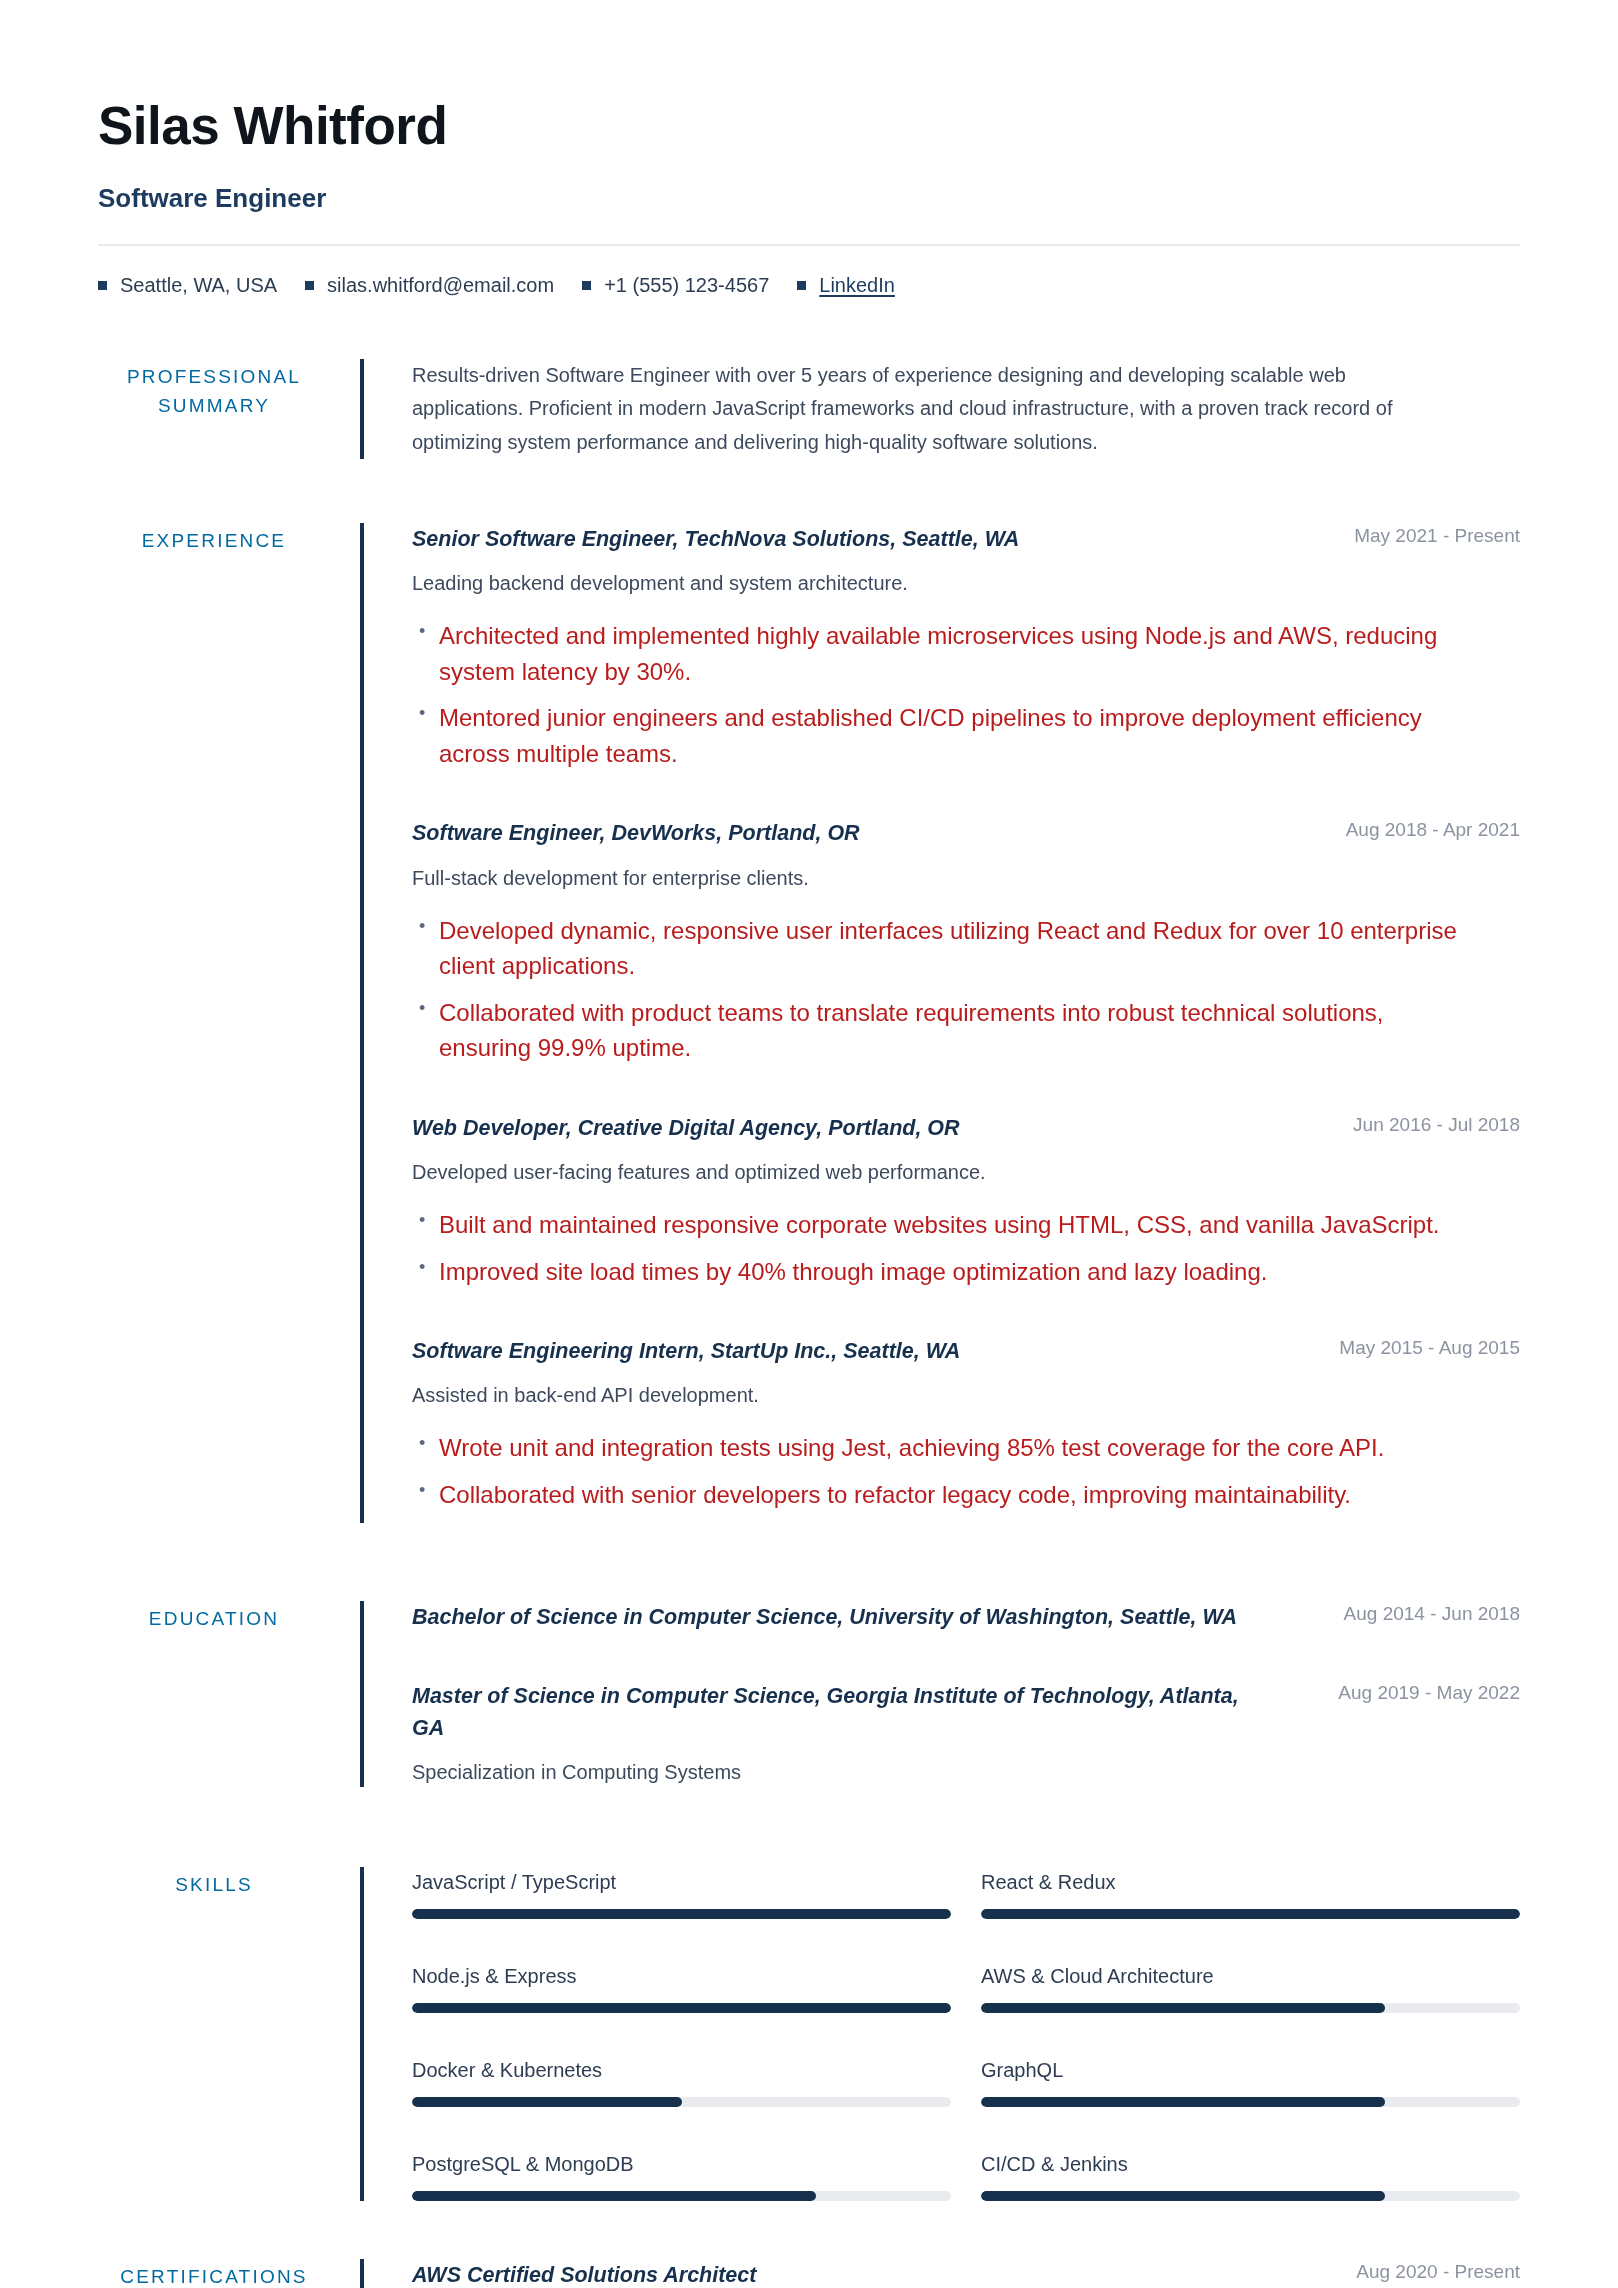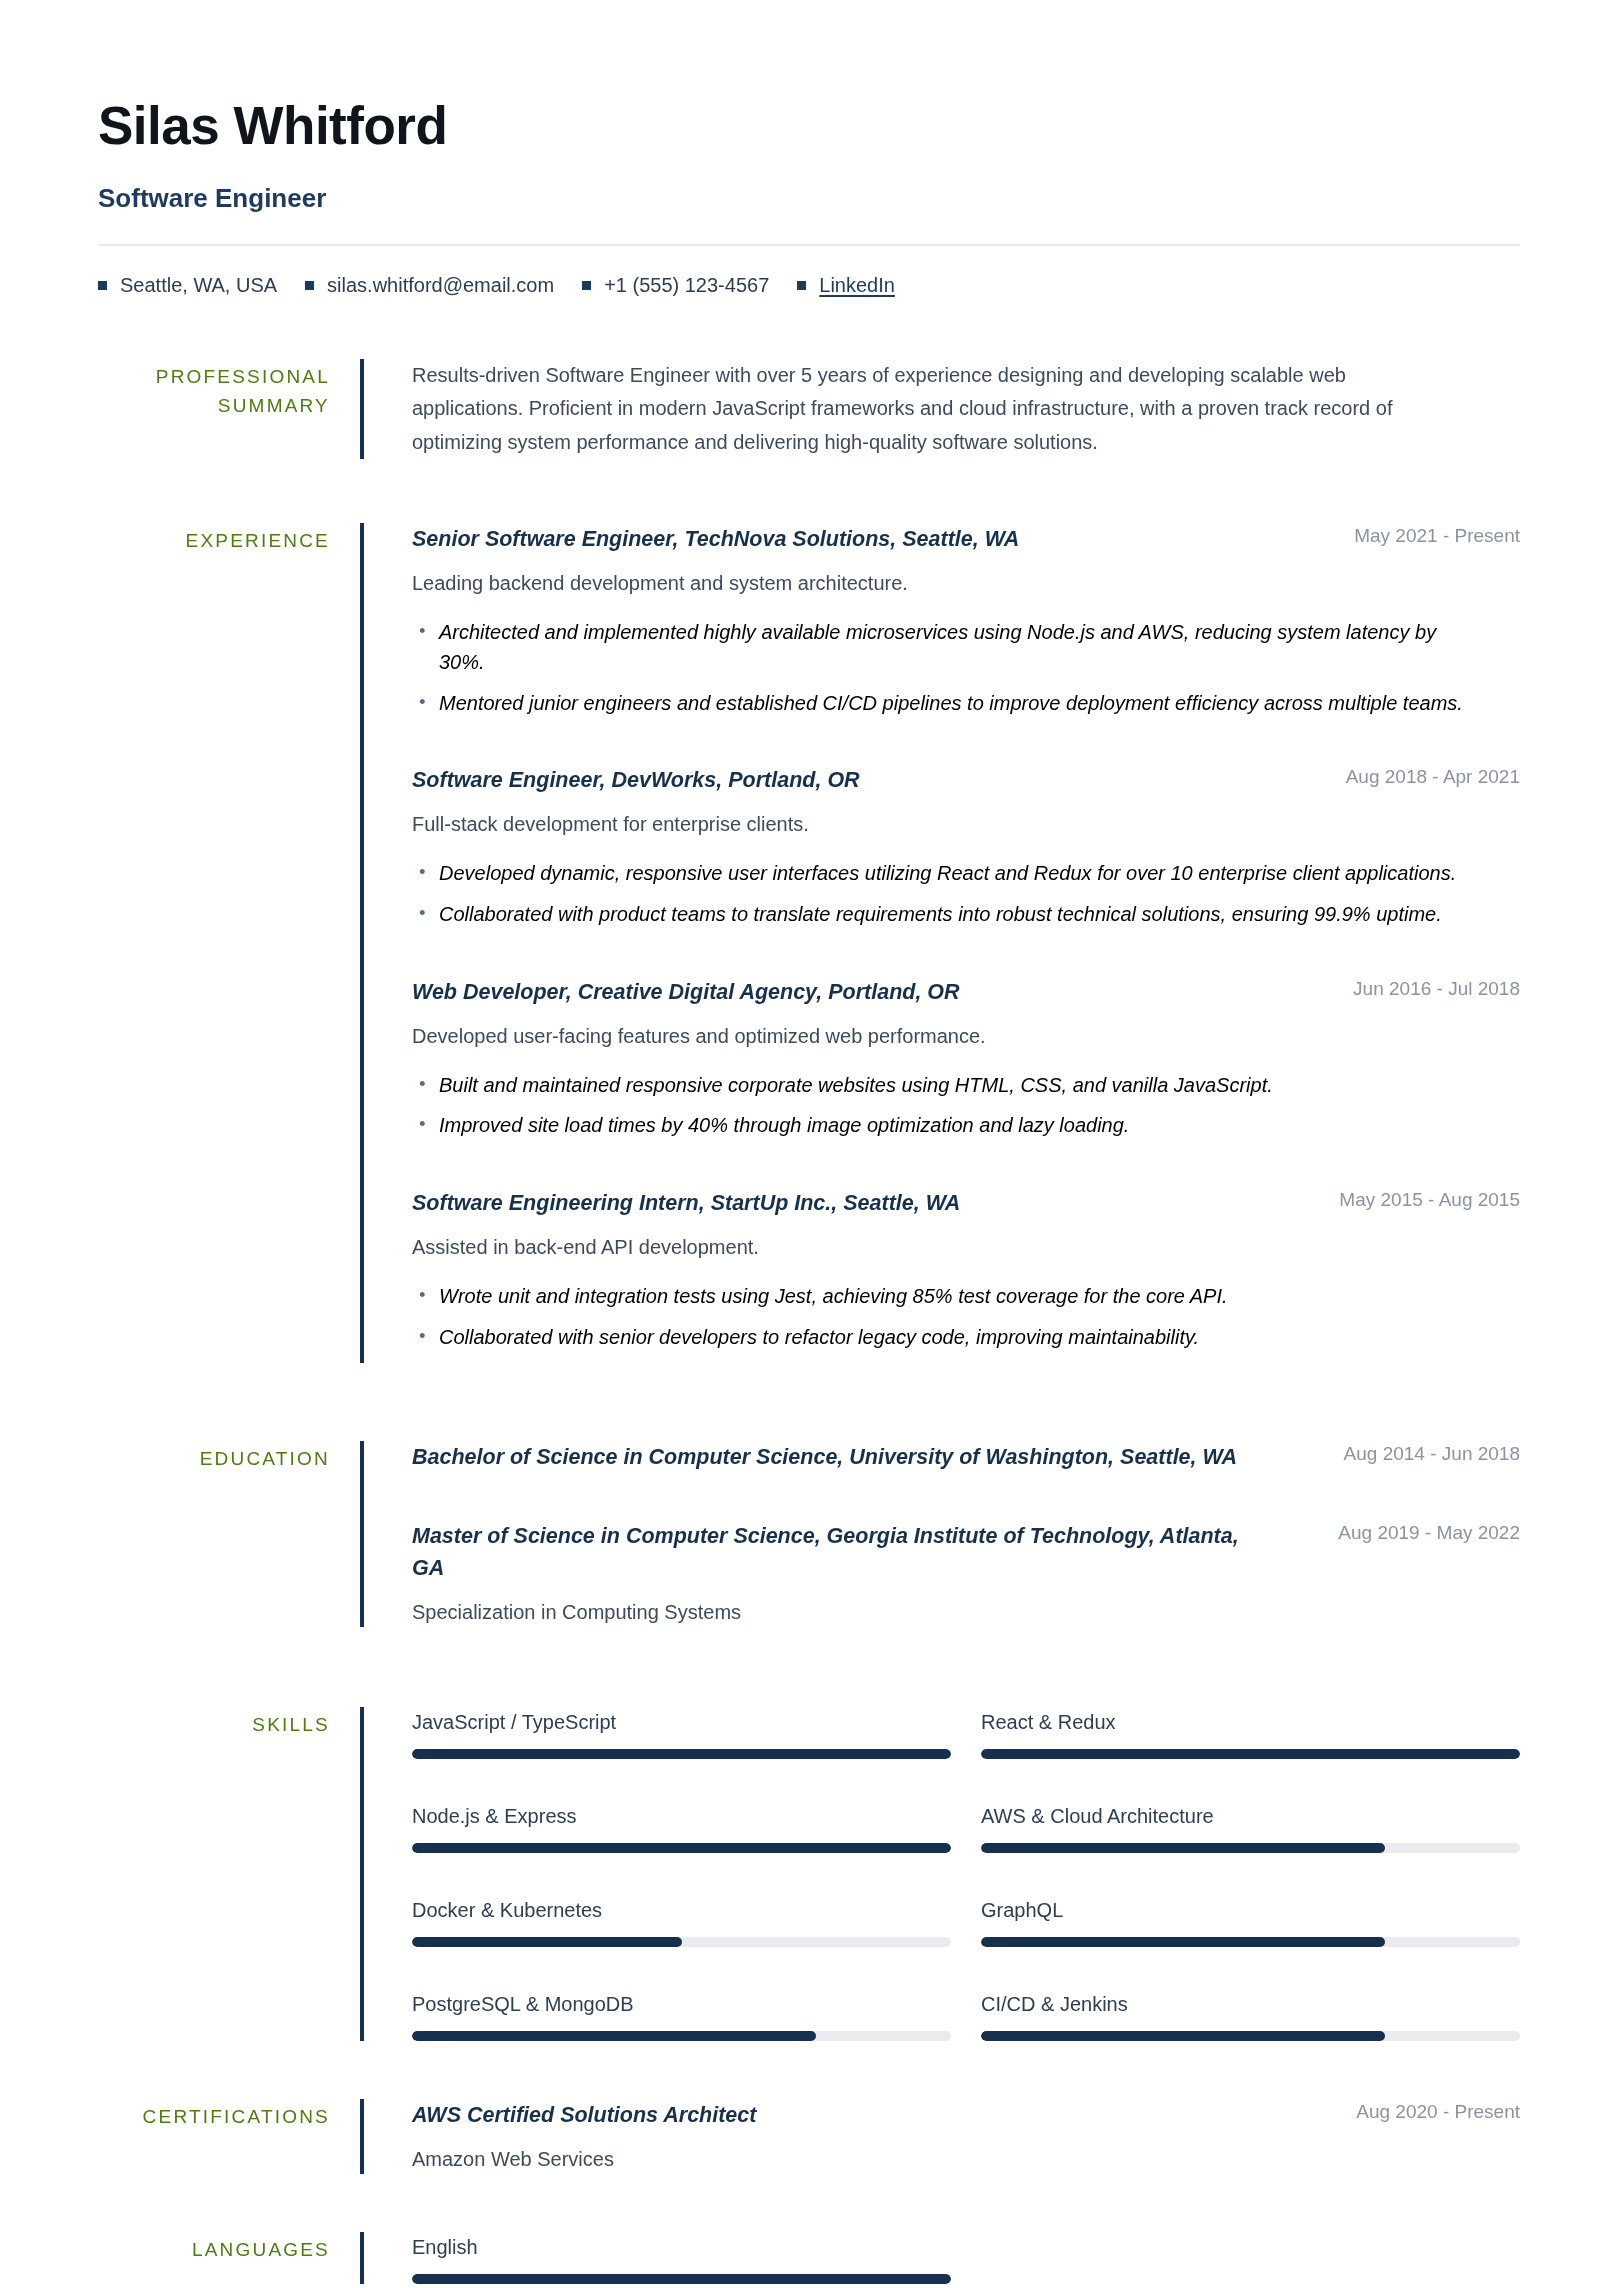--- a/index.html
+++ b/index.html
@@ -59,25 +59,25 @@
     text-underline-offset: 3px;
   }
 
   
   .section { display: flex; margin-top: 62px; }
   .section-label {
     width: 262px;
     flex: 0 0 262px;
     padding-right: 30px;
     padding-top: 3px;
-    text-align: right;
+    text-align: center;
     font-size: 19px;
     letter-spacing: 2.2px;
     line-height: 1.55;
-    color: #4d7c0f;
+    color: #0369a1;
     text-transform: uppercase;
   }
   .section-content {
     flex: 1;
     border-left: 4px solid #16304e;
     padding-left: 48px;
     min-height: 40px;
   }
 
   .summary-text {
@@ -110,25 +110,24 @@
     margin-top: 13px;
     font-size: 20px;
     color: #3d4a5d;
     line-height: 1.5;
   }
   .bullets { margin-top: 20px; list-style: none; }
   .bullets li {
     position: relative;
     padding-left: 27px;
     margin-bottom: 11px;
-    font-size: 20px;
+    font-size: 24px;
     line-height: 1.48;
-    color: #000000;
+    color: #b91c1c;
     max-width: 1060px;
-    font-style: italic;
   }
   .bullets li::before {
     content: "\2022";
     position: absolute;
     left: 7px;
     top: 0;
     color: #5b6880;
     font-size: 18px;
   }
 

